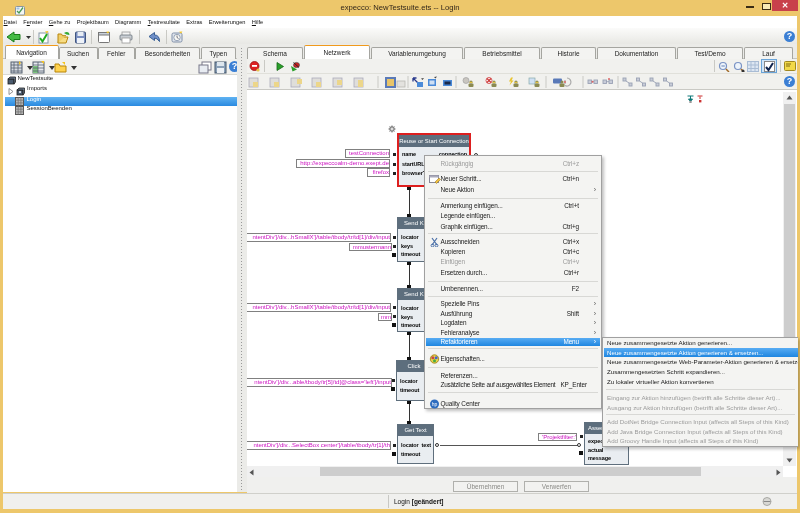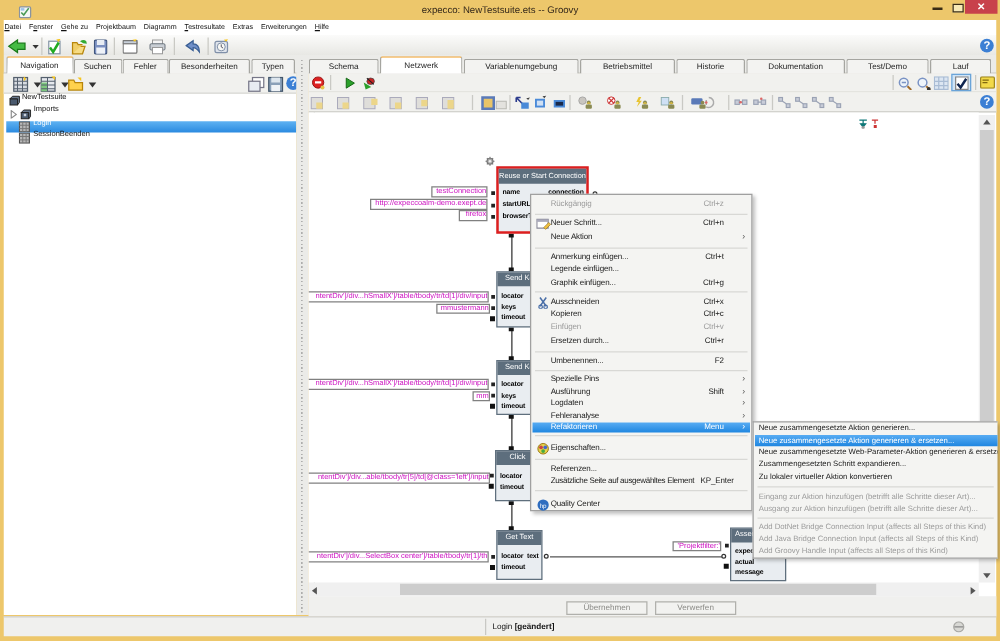--- a/index.html
+++ b/index.html
@@ -69,21 +69,21 @@
 #smenu { left:602px; top:337px; width:196px; height:110px; background:#f4f4f2; border:1px solid #a0a0a0; border-right:none; box-shadow:2px 2px 3px rgba(0,0,0,0.25); font-size:6.2px; color:#1a1a1a; overflow:hidden; }
 .si { position:absolute; left:1px; width:250px; height:9.7px; line-height:9.7px; }
 .si .txt { position:absolute; left:3px; white-space:nowrap; }
 .si.grey { color:#9b9b9b; }
 .si.hl { background:linear-gradient(#58acf3,#1f86e0); color:#fff; }
 </style>
 </head>
 <body>
 
 <div class="abs" id="titlebar"></div>
-<div class="abs" id="title-text">expecco: NewTestsuite.ets -- Groovy</div>
+<div class="abs" id="title-text">expecco: NewTestsuite.ets -- Login</div>
 <div class="abs" id="appicon"><svg width="11" height="11">
       <rect x="0.5" y="1.5" width="9" height="8.5" rx="1" fill="#f4f7f4" stroke="#8a94a0" stroke-width="1"></rect>
       <path d="M2 6 l2 2 L8 2.5" stroke="#4a9a55" stroke-width="1.3" fill="none"></path>
       <rect x="1.5" y="2.5" width="3" height="2" fill="#9fc3e8"></rect>
     </svg></div>
 <div class="abs" id="btn-min"></div>
 <div class="abs" id="btn-max"></div>
 <div class="abs" id="btn-close">✕</div>
 
 <div class="abs" id="menubar"><span style="padding-left:0.5px;"><u>D</u>atei</span><span>F<u>e</u>nster</span><span><u>G</u>ehe zu</span><span>Projektbaum</span><span>Diagramm</span><span><u>T</u>estresultate</span><span>Extras</span><span>Erweiterungen</span><span><u>H</u>ilfe</span></div>

